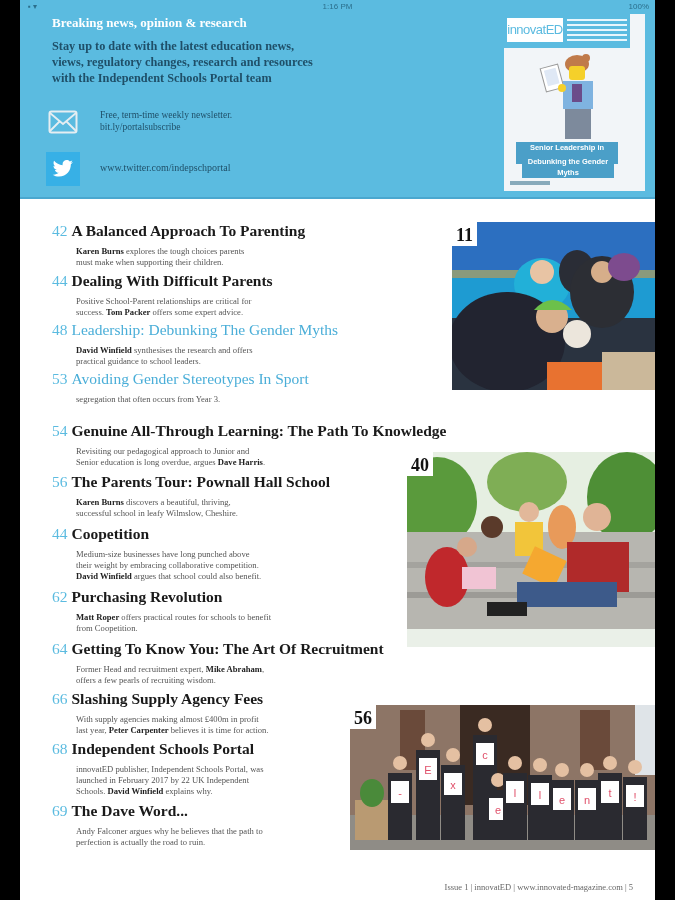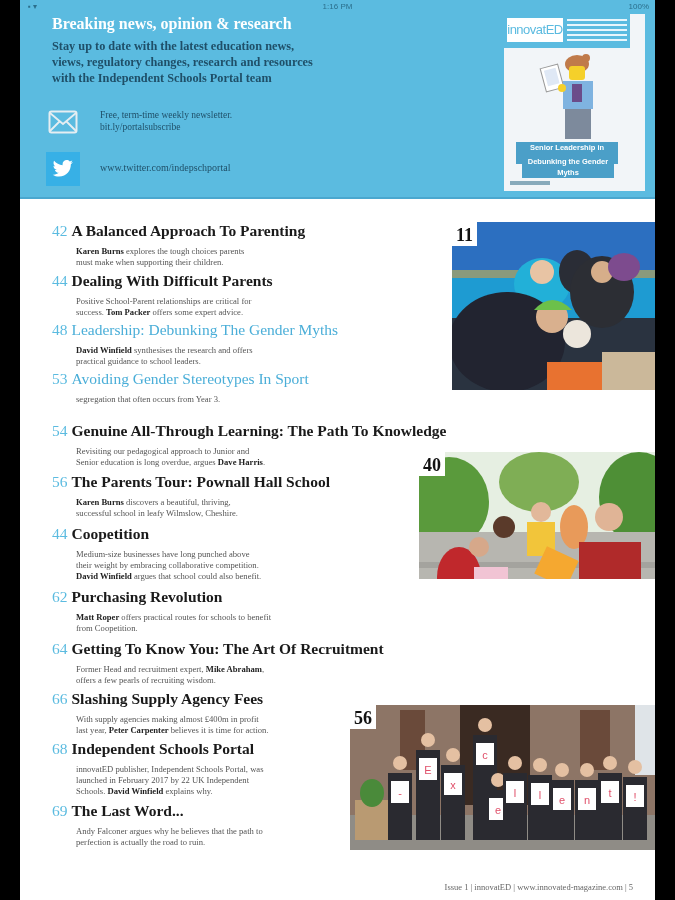--- a/index.html
+++ b/index.html
@@ -3,21 +3,21 @@
 <meta charset="utf-8">
 <style>
   html, body { margin: 0; padding: 0; }
   body { width: 675px; height: 900px; background: #000; position: relative; overflow: hidden; font-family: "DejaVu Serif", serif; }
   .page { position: absolute; left: 20px; top: 0; width: 635px; height: 900px; background: #fff; overflow: hidden; }
   .header { position: absolute; left: 0; top: 0; width: 635px; height: 198px; background: #5bbbe0; }
   .statusbar { position: absolute; left: 0; top: 0; width: 635px; height: 14px; font-family: "Liberation Sans", sans-serif; font-size: 8px; color: #2b6f8c; }
   .sb-left { position: absolute; left: 8px; top: 2px; }
   .sb-center { position: absolute; left: 0; right: 0; top: 2px; text-align: center; }
   .sb-right { position: absolute; right: 6px; top: 2px; }
-  .h-title { position: absolute; left: 32px; top: 15px; font-size: 16px; font-weight: bold; color: #fff; font-family: "Liberation Serif", serif; }
+  .h-title { position: absolute; left: 32px; top: 15px; font-size: 13px; font-weight: bold; color: #fff; font-family: "Liberation Serif", serif; }
   .h-body { position: absolute; left: 32px; top: 38px; width: 270px; font-size: 12.3px; line-height: 16px; font-weight: bold; color: #1f4f68; font-family: "Liberation Serif", serif; }
   .mail-icon { position: absolute; left: 28px; top: 110px; width: 30px; height: 24px; }
   .news-text { position: absolute; left: 80px; top: 109px; font-size: 9.5px; line-height: 12px; color: #1f4f68; font-family: "Liberation Serif", serif; }
   .tw-icon { position: absolute; left: 26px; top: 152px; width: 34px; height: 34px; background: #37b0e6; display: flex; align-items: center; justify-content: center; }
   .tw-text { position: absolute; left: 80px; top: 162px; font-size: 10px; color: #1f4f68; font-family: "Liberation Serif", serif; }
   .cover { position: absolute; left: 484px; top: 14px; width: 141px; height: 177px; background: #f2f5f8; overflow: hidden; }
   .cover-top { position: absolute; left: 0; top: 0; width: 126px; height: 34px; background: #5bbbe0; }
   .cover-logo { position: absolute; left: 3px; top: 4px; width: 56px; height: 24px; background: #fff; color: #5bbbe0; font-family: "Liberation Sans", sans-serif; font-size: 13px; line-height: 24px; text-align: center; letter-spacing: -0.5px; }
   .cover-lines { position: absolute; left: 63px; top: 5px; width: 60px; }
   .cover-lines div { height: 2px; background: #e8f6fc; margin-bottom: 3px; }
@@ -169,21 +169,21 @@
       </div>
       <div class="entry" style="top: 518px;">
         <div class="e-head"><span class="e-num">68</span><span class="e-title">Independent Schools Portal</span></div>
         <div class="e-desc">
           <div><span>innovatED publisher, Independent Schools Portal, was</span></div>
           <div><span>launched in February 2017 by 22 UK Independent</span></div>
           <div><span>Schools. </span><b>David Winfield</b><span> explains why.</span></div>
         </div>
       </div>
       <div class="entry" style="top: 580px;">
-        <div class="e-head"><span class="e-num">69</span><span class="e-title">The Last Word...</span></div>
+        <div class="e-head"><span class="e-num">69</span><span class="e-title">The Dave Word...</span></div>
         <div class="e-desc">
           <div><span>Andy Falconer argues why he believes that  the path to</span></div>
           <div><span>perfection is actually the road to ruin.</span></div>
         </div>
       </div>
     </div>
 
   <div class="photo" style="left:432px;top:222px;width:203px;height:168px;background:#2a3340;">
     <svg width="203" height="168" viewBox="0 0 203 168">
       <rect x="0" y="0" width="203" height="60" fill="#2c6fc0"></rect>
@@ -198,21 +198,21 @@
       <ellipse cx="55" cy="120" rx="58" ry="50" fill="#222430"></ellipse>
       <circle cx="100" cy="95" r="16" fill="#d9b08e"></circle>
       <path d="M82 88 Q100 68 120 88" fill="#6cc04a"></path>
       <ellipse cx="125" cy="112" rx="14" ry="14" fill="#ece6dc"></ellipse>
       <rect x="95" y="140" width="55" height="28" fill="#e87230"></rect>
       <rect x="150" y="130" width="53" height="38" fill="#cbb89a"></rect>
     </svg>
     <div class="photo-label">11</div>
   </div>
 
-  <div class="photo" style="left:387px;top:452px;width:248px;height:127px;background:#eaf0e8;margin-left:12px;">
+  <div class="photo" style="left:387px;top:452px;width:248px;height:195px;background:#eaf0e8;">
     <svg width="248" height="177" viewBox="0 0 248 177">
       <rect x="0" y="0" width="248" height="90" fill="#e6efe2"></rect>
       <ellipse cx="30" cy="50" rx="40" ry="45" fill="#5a9a3c"></ellipse>
       <ellipse cx="120" cy="30" rx="40" ry="30" fill="#7fae55"></ellipse>
       <ellipse cx="220" cy="45" rx="40" ry="45" fill="#4e8f36"></ellipse>
       <rect x="0" y="80" width="248" height="97" fill="#b7b6b0"></rect>
       <rect x="0" y="110" width="248" height="6" fill="#a4a39e"></rect>
       <rect x="0" y="140" width="248" height="6" fill="#9c9b96"></rect>
       <ellipse cx="40" cy="125" rx="22" ry="30" fill="#c0282c"></ellipse>
       <circle cx="60" cy="95" r="10" fill="#d6a88a"></circle>

